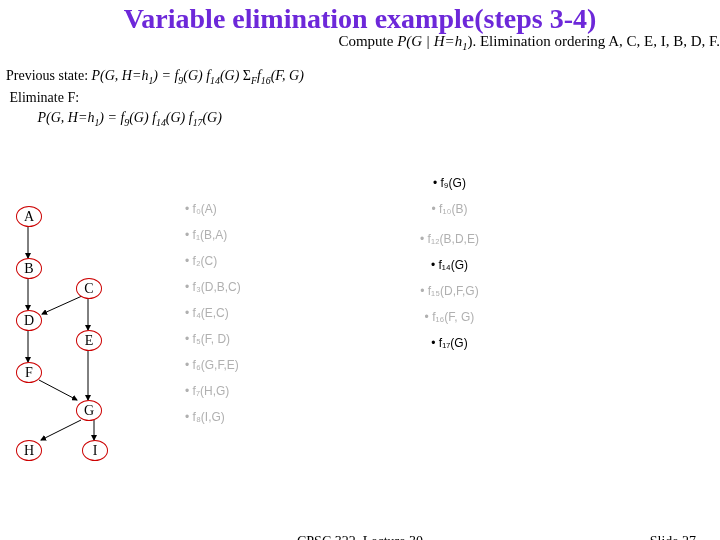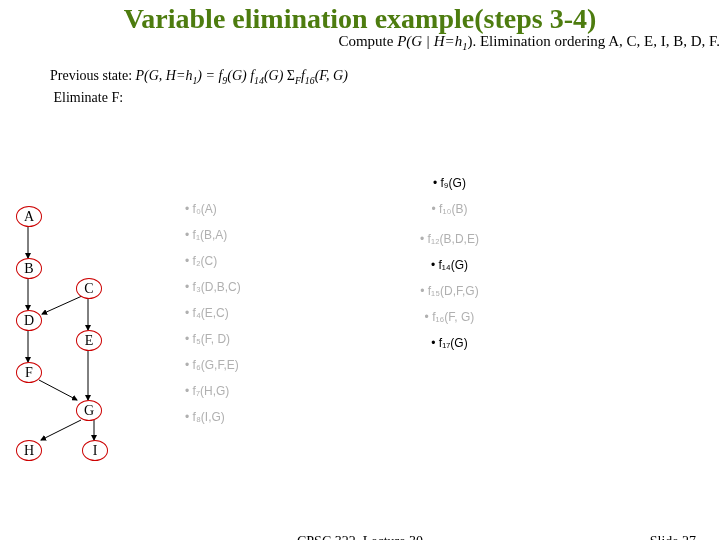--- a/index.html
+++ b/index.html
@@ -9,35 +9,34 @@
     background:#fff;
     font-family:"Times New Roman", Times, serif;
     color:#000;
     position:relative;
     overflow:hidden;
   }
   .title {
     text-align:center;
     font-size:28px;
     font-weight:bold;
-    color:#4d7c0f;
+    color:#6d28d9;
     padding:4px 8px 0 8px;
     line-height:1.1;
   }
   .subtitle {
     text-align:right;
     font-size:15px;
     margin-top:-2px;
   }
   .subtitle .it { font-style:italic; }
   .section {
     font-size:14px;
     padding:14px 0 0 6px;
     line-height:1.45;
-    margin-left:44px;
   }
   .section .it { font-style:italic; }
   sub { font-size:0.7em; vertical-align:sub; }
   .content {
     position:absolute;
     top:170px; left:0; width:720px; bottom:28px;
   }
   .bn { position:absolute; left:6px; top:36px; width:140px; height:300px; }
   .node { position:absolute; width:26px; height:21px; border:1px solid #c00; border-radius:50%/50%;
           background:#fff; font-size:14px; text-align:center; line-height:20px; font-family:"Times New Roman",serif;}
@@ -60,20 +59,23 @@
   <span>Compute </span><span class="it"><span>P(G | H=h</span><sub>1</sub><span style="font-style:normal">). Elimination ordering A, C, E, I, B, D, F.</span></span>
 </div>
 
 <div class="section">
   <span>Previous state: </span>
   <span class="it">
     <span>P(G, H=h</span><sub>1</sub><span>) = f</span><sub>9</sub><span>(G) f</span><sub>14</sub><span>(G) </span><span style="font-style:normal">Σ</span><sub>F</sub><span>f</span><sub>16</sub><span>(F, G)</span>
   </span><br>
   &nbsp;<span>Eliminate F:</span><br>
   &nbsp;&nbsp;&nbsp;&nbsp;&nbsp;&nbsp;&nbsp;&nbsp;
+  <span class="it">
+    <span>P(G, H=h</span><sub>1</sub><span>) = f</span><sub>9</sub><span>(G) f</span><sub>14</sub><span>(G) f</span><sub>17</sub><span>(G)</span>
+  </span>
 </div>
 
 <div class="content">
 
   <div class="bn">
     <svg class="arrows">
       <defs>
           <marker id="ah" markerWidth="6" markerHeight="6" refX="5" refY="3" orient="auto">
         <path d="M0,0 L6,3 L0,6 Z" fill="#000"></path>
           </marker>

